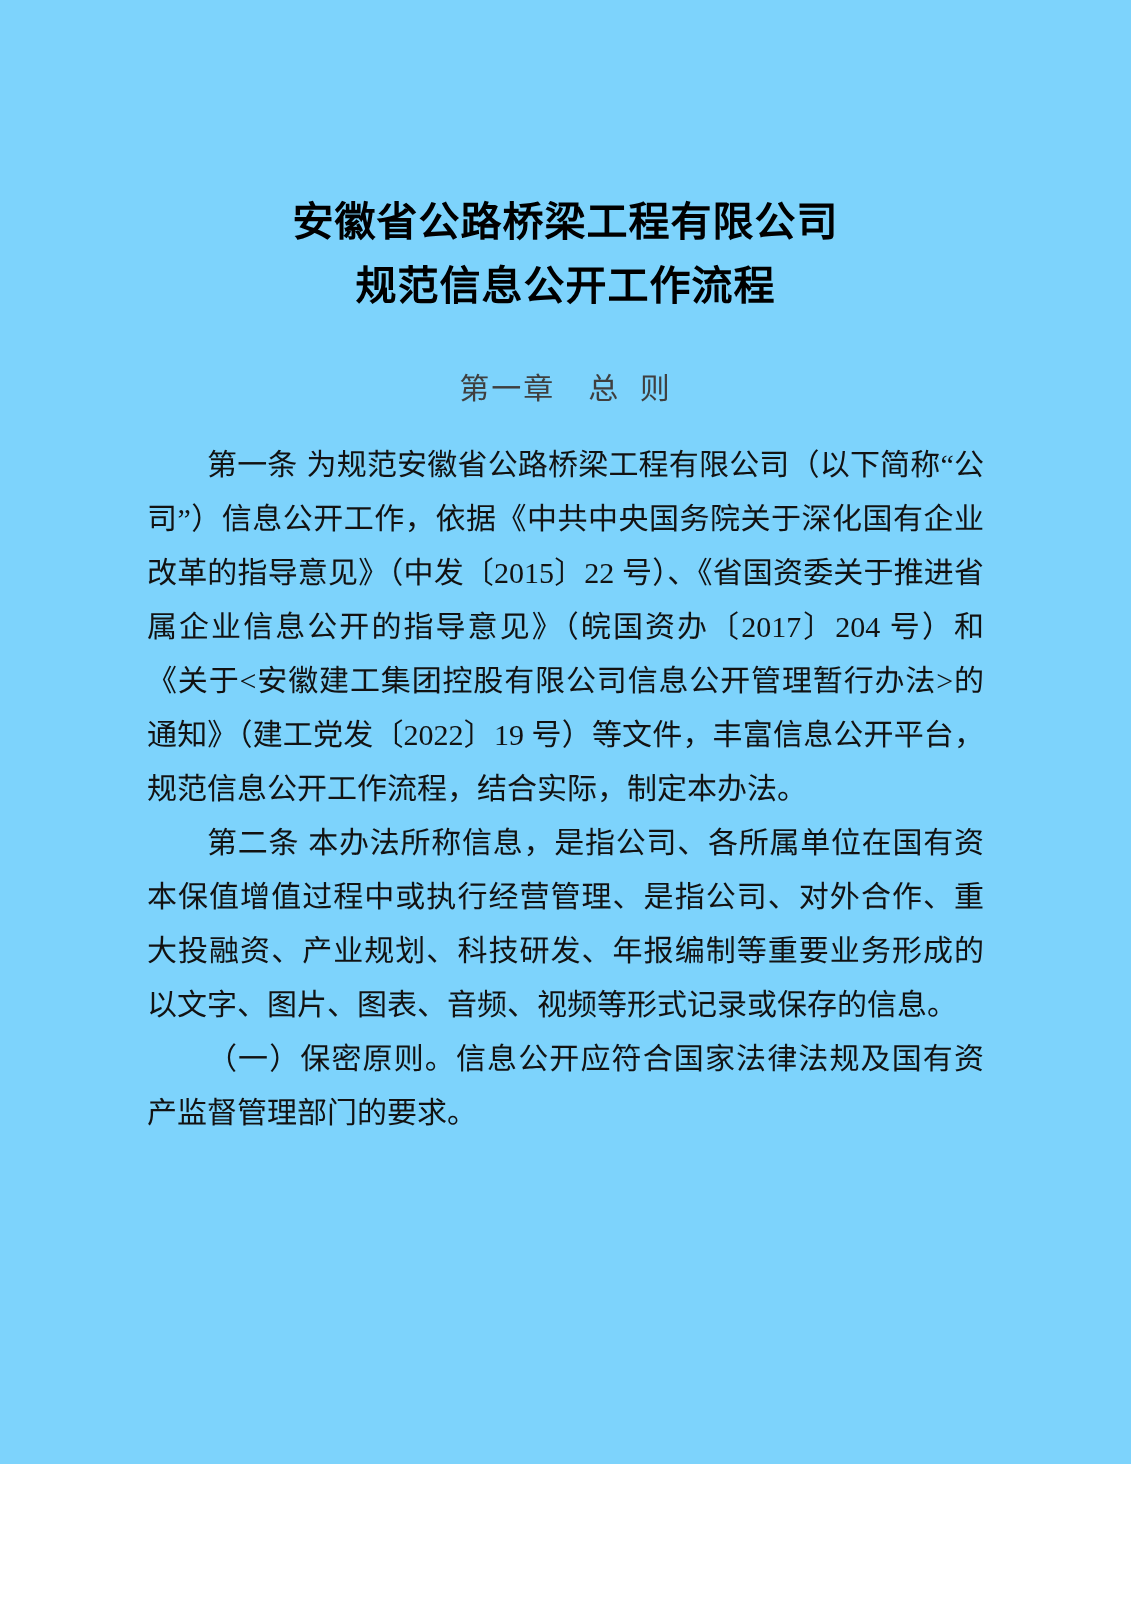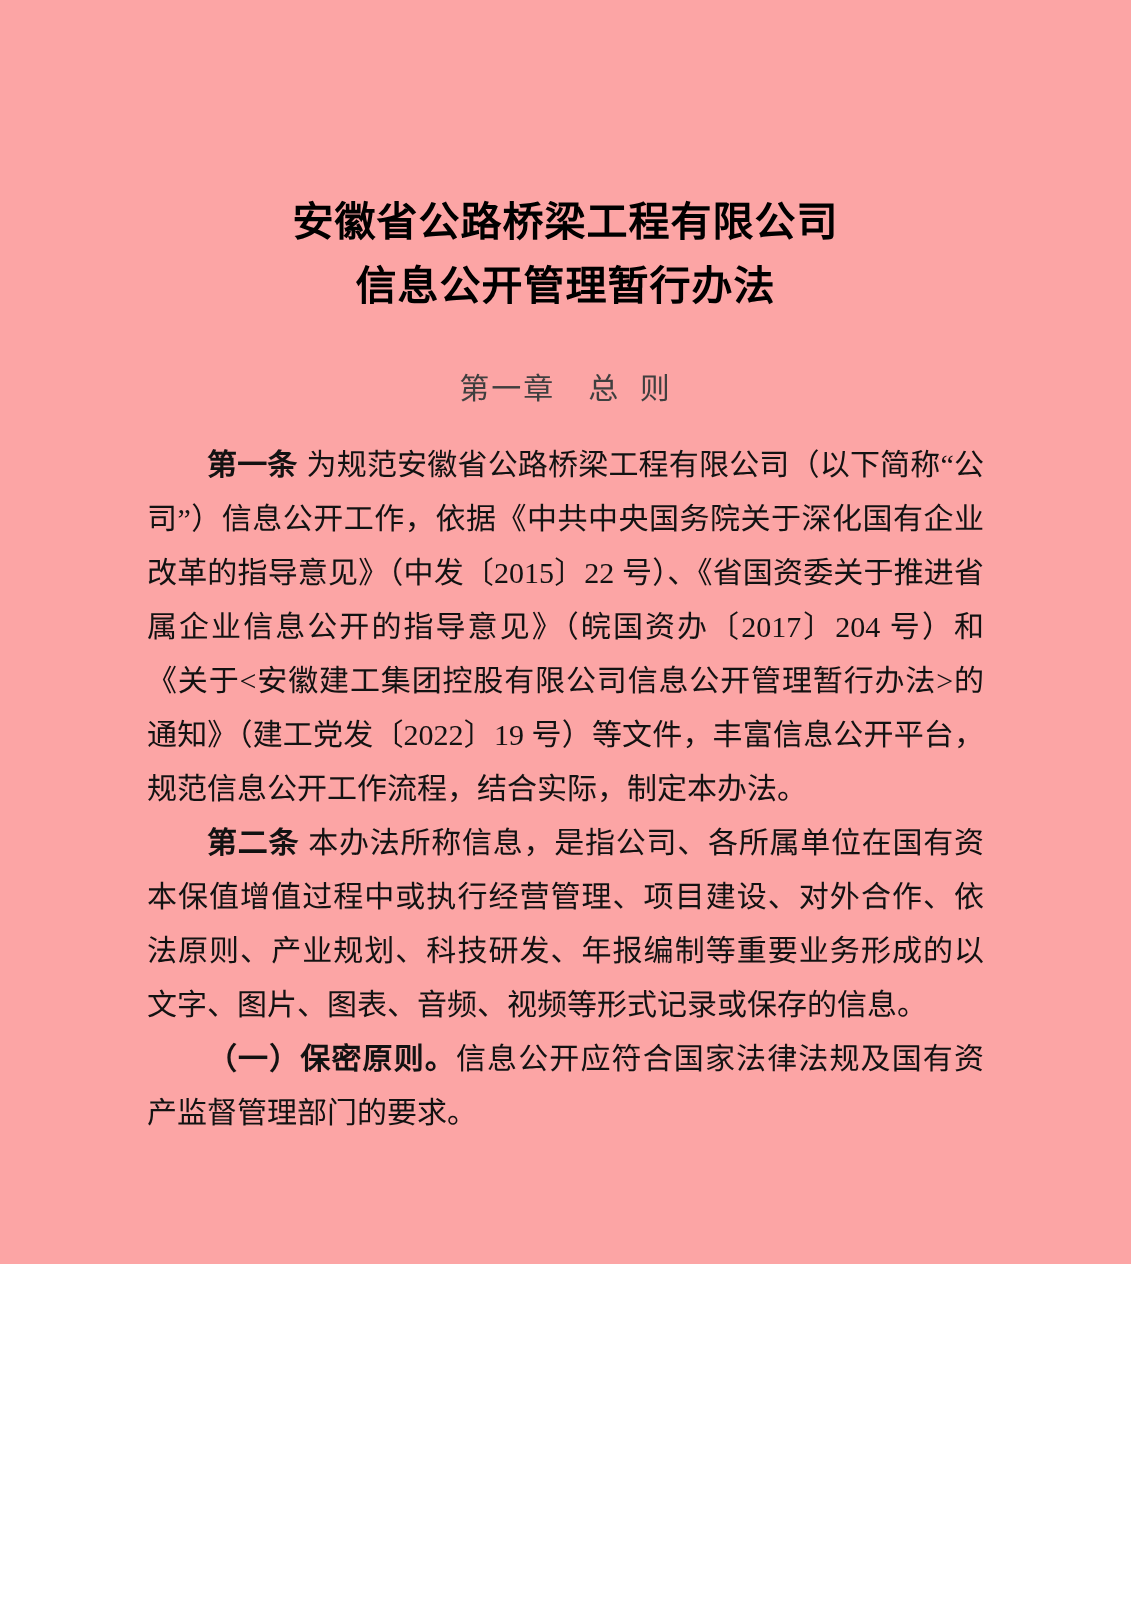--- a/index.html
+++ b/index.html
@@ -3,23 +3,23 @@
 <meta charset="utf-8">
 <style>
   html, body {
     margin: 0;
     padding: 0;
     background: #ffffff;
   }
   .page {
     position: relative;
     width: 1131px;
-    height: 1264px;
+    height: 1464px;
     margin: 0 auto;
-    background: #fca5a5;
+    background: #7dd3fc;
     overflow: hidden;
     font-family: "Liberation Serif", "DejaVu Serif", serif;
     color: #121212;
   }
   .doc-title {
     padding-top: 190px;
     text-align: center;
     font-size: 41px;
     line-height: 64px;
     font-weight: 700;
@@ -52,45 +52,45 @@
     font-size: 30px;
     line-height: 54px;
     text-align: justify;
     text-align-last: left;
   }
   .para {
     margin: 0;
     text-indent: 2em;
   }
   .lead {
-    font-weight: 700;
+    font-weight: 400;
   }
   .lead.spaced {
     margin-right: 0.3em;
   }
 </style>
 </head>
 <body>
 
 <div class="page">
 
   <header class="doc-title">
     <span class="title-line">安徽省公路桥梁工程有限公司</span>
-    <span class="title-line">信息公开管理暂行办法</span>
+    <span class="title-line">规范信息公开工作流程</span>
   </header>
 
   <h2 class="chapter-heading">
     <span class="chapter-number">第一章</span><span class="chapter-name">总 则</span>
   </h2>
 
   <section class="doc-body">
 
     <p class="para"><span class="lead spaced">第一条</span><span class="clause-text">为规范安徽省公路桥梁工程有限公司（以下简称“公司”）信息公开工作，依据《中共中央国务院关于深化国有企业改革的指导意见》（中发〔2015〕22 号）、《省国资委关于推进省属企业信息公开的指导意见》（皖国资办〔2017〕204 号）和《关于&lt;安徽建工集团控股有限公司信息公开管理暂行办法&gt;的通知》（建工党发〔2022〕19 号）等文件，丰富信息公开平台，规范信息公开工作流程，结合实际，制定本办法。</span></p>
 
-    <p class="para"><span class="lead spaced">第二条</span><span class="clause-text">本办法所称信息，是指公司、各所属单位在国有资本保值增值过程中或执行经营管理、项目建设、对外合作、依法原则、产业规划、科技研发、年报编制等重要业务形成的以文字、图片、图表、音频、视频等形式记录或保存的信息。</span></p>
+    <p class="para"><span class="lead spaced">第二条</span><span class="clause-text">本办法所称信息，是指公司、各所属单位在国有资本保值增值过程中或执行经营管理、是指公司、对外合作、重大投融资、产业规划、科技研发、年报编制等重要业务形成的以文字、图片、图表、音频、视频等形式记录或保存的信息。</span></p>
 
 
     <p class="para"><span class="lead">（一）保密原则。</span><span class="clause-text">信息公开应符合国家法律法规及国有资产监督管理部门的要求。</span></p>
 
 
   </section>
 
 </div>
 
 </body></html>

